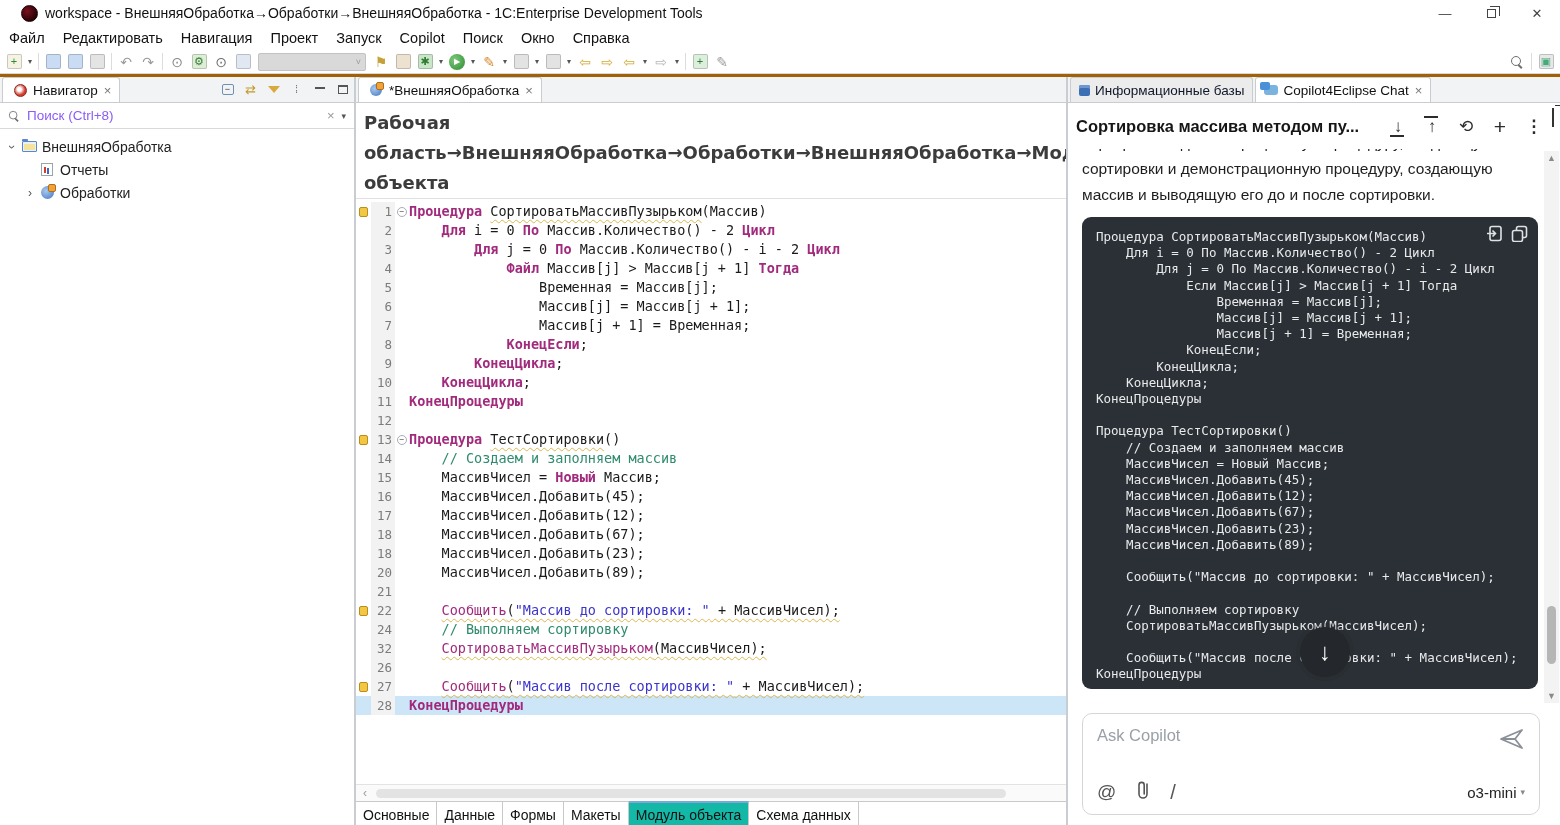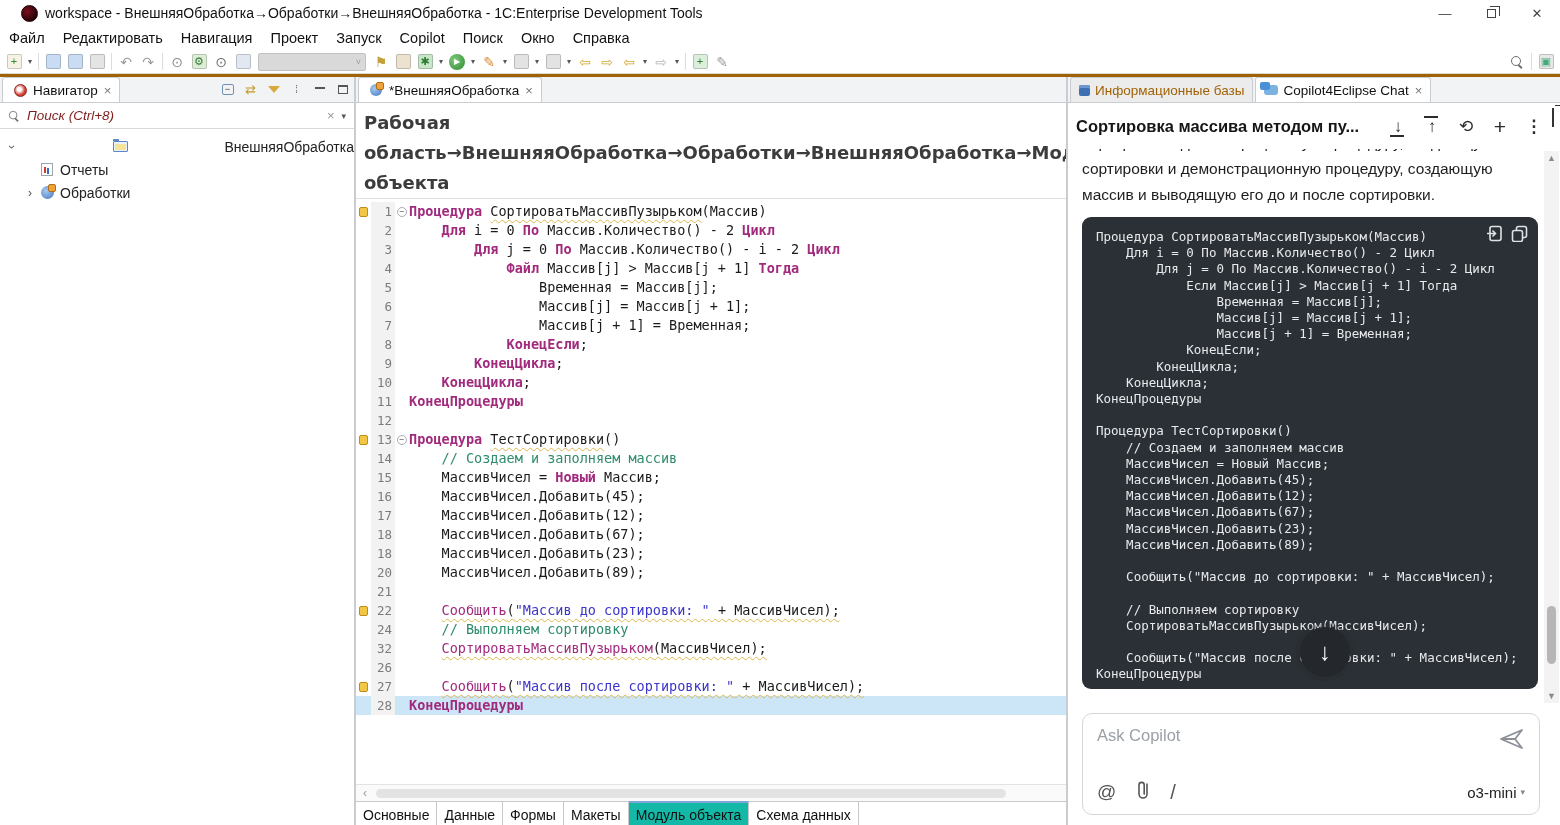--- a/index.html
+++ b/index.html
@@ -32,36 +32,36 @@
     margin:0 4px; display:flex; align-items:center; justify-content:flex-end; color:#9a9a9a; font-size:9px; padding-right:4px; }
   #toolbar-right { margin-left:auto; display:flex; align-items:center; }
   .mag { position:relative; width:12px; height:12px; }
   .mag::before { content:""; position:absolute; left:0; top:0; width:8px; height:8px; border:1.6px solid #6f6f6f; border-radius:50%; }
   .mag::after { content:""; position:absolute; left:8px; top:8px; width:5px; height:1.8px; background:#6f6f6f; transform:rotate(45deg); transform-origin:0 0; }
 
   
   #main { display:flex; height:751px; border-top:3px solid #a16207; }
   .tabrow { height:26px; background:#f2f3f5; border-bottom:1px solid #c9cdd2; display:flex; align-items:flex-end; position:relative; }
   .tab { height:25px; display:flex; align-items:center; padding:0 8px; font-size:13.5px; background:#ececec;
-    border:1px solid #c9cdd2; border-bottom:none; border-radius:3px 3px 0 0; margin-left:2px; color:#a16207; white-space:nowrap; }
+    border:1px solid #c9cdd2; border-bottom:none; border-radius:3px 3px 0 0; margin-left:2px; color:#0f172a; white-space:nowrap; }
   .tab.active { background:#fff; color:#111; }
   .tab .close-x { margin-left:6px; color:#777; font-size:13px; }
 
   
   #nav-pane { width:356px; border-right:2px solid #c9cdd2; display:flex; flex-direction:column; background:#fff; }
   #nav-btns { position:absolute; right:4px; top:5px; display:flex; align-items:center; gap:8px; }
   .pico { width:15px; height:14px; display:flex; align-items:center; justify-content:center; font-size:12px; color:#8a6d1f; }
   .ico-collapse { width:12px; height:11px; border:1px solid #6f8fb5; border-radius:2px; font-size:9px; color:#333; display:flex; align-items:center; justify-content:center; line-height:0;}
   .ico-link { color:#c29a2e; font-size:13px; }
   .ico-filter { width:0; height:0; border-left:6px solid transparent; border-right:6px solid transparent; border-top:7px solid #d8aa3c; }
   .ico-dots { color:#7c7c7c; font-size:11px; letter-spacing:0; }
   .ico-min { width:10px; height:4px; border-bottom:2px solid #555; margin-top:-4px;}
   .ico-max { width:10px; height:9px; border:1px solid #555; border-top:2px solid #555; }
   #nav-search { height:26px; border-bottom:1px solid #d9d9d9; display:flex; align-items:center; padding:0 8px; gap:7px; }
-  #nav-search .ph { font-size:13.5px; font-style:italic; color:#7f1d1d; flex:1; }
+  #nav-search .ph { font-size:13.5px; color:#8b5cf6; flex:1; }
   #nav-search .sx { color:#999; font-size:13px; }
   #nav-search .scaret { font-size:9px; color:#555; }
   #nav-tree { padding-top:6px; font-size:14px; color:#222; }
   .tree-row { height:23px; display:flex; align-items:center; }
   .expander { width:16px; text-align:center; color:#555; font-size:12px; }
   .expander.open { transform:rotate(90deg); }
   .ticon { width:18px; display:flex; justify-content:center; margin-right:4px; }
   .icon-folder { position:relative; width:15px; height:11px; background:#e8f1fb; border:1px solid #5b87c5; border-radius:1px; }
   .icon-folder::before { content:""; position:absolute; left:-1px; top:-3px; width:6px; height:2px; background:#5b87c5; border-radius:1px 1px 0 0; }
   .icon-folder::after { content:""; position:absolute; left:1px; top:2px; width:11px; height:6px; background:#f6e39a; }
@@ -288,21 +288,21 @@
             </span>
         </div>
       </div>
       <div id="nav-search">
         <span class="mag" style="transform:scale(.85);"></span>
         <span class="ph">Поиск (Ctrl+8)</span>
         <span class="sx">×</span>
         <span class="scaret">▾</span>
       </div>
       <div id="nav-tree">
-          <div class="tree-row" style="padding-left: 4px; justify-content: space-between;">
+          <div class="tree-row" style="padding-left: 4px;">
             <span class="expander open">›</span>
             <span class="ticon">
               <span class="icon-folder"></span>
             </span>
             <span>ВнешняяОбработка</span>
           </div>
           <div class="tree-row" style="padding-left: 22px;">
             <span class="expander"></span>
             <span class="ticon">
               <span class="icon-report"></span>

